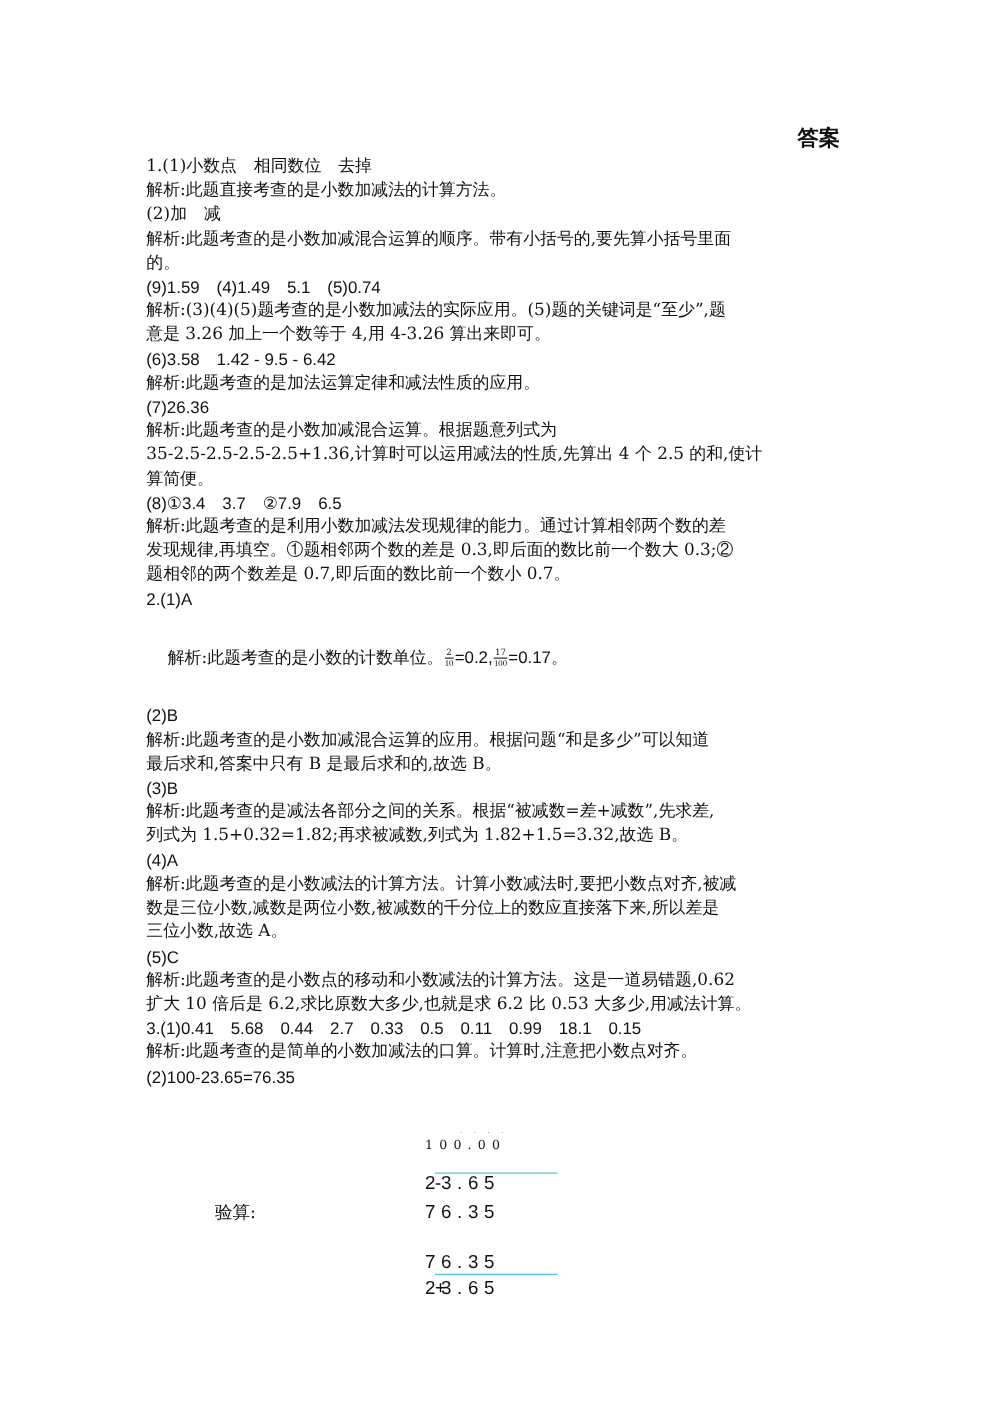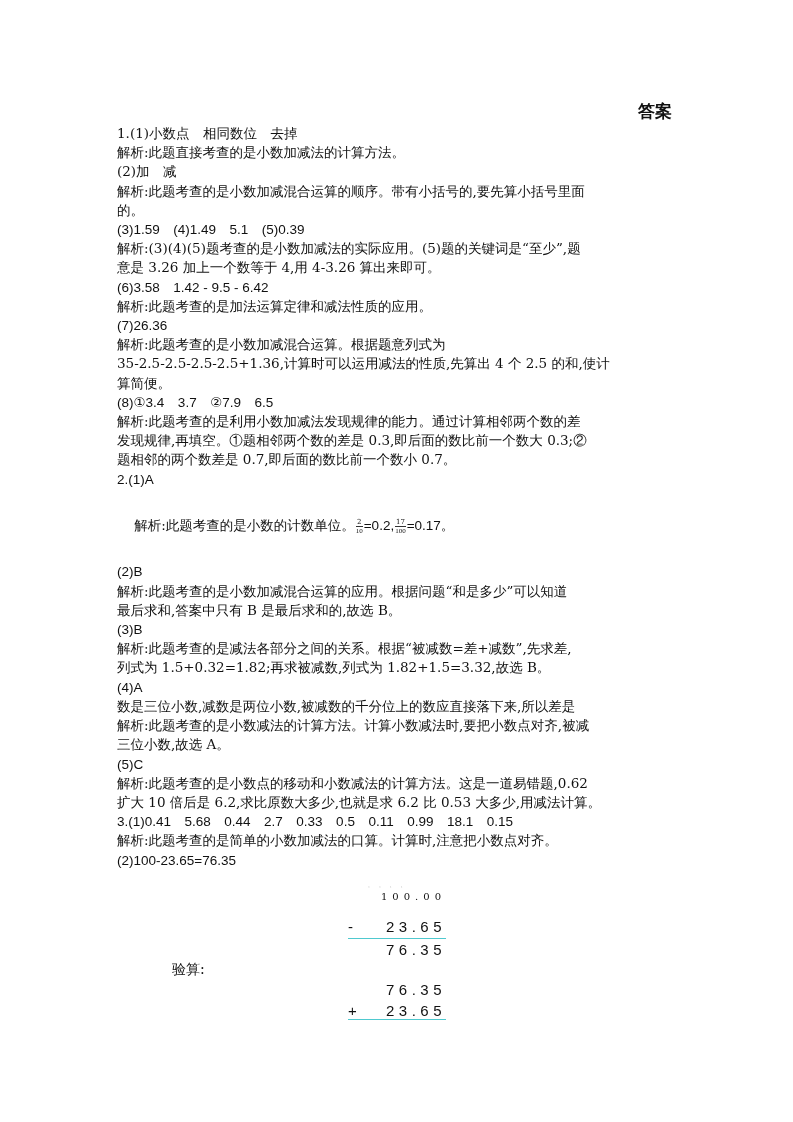--- a/index.html
+++ b/index.html
@@ -9,39 +9,39 @@
   .title { text-align: right; font-family: "DejaVu Sans", "Liberation Sans", sans-serif;
            font-weight: bold; font-size: 17px; height: 22px; line-height: 22px; margin-bottom: 2px; }
   .line { font-size: 13.5px; line-height: 19.2px; white-space: pre-wrap; }
   .num { font-family: "Liberation Sans", "DejaVu Sans", sans-serif; }
   .lbl { font-family: "DejaVu Sans", "Liberation Sans", sans-serif; font-weight: normal; }
   .frac { display: inline-block; vertical-align: middle; text-align: center; font-size: 7px; line-height: 8px; margin: 0 1px; }
   .frac span { display: block; }
   .frac .den { border-top: 0.6px solid #333; font-family: Liberation Serif, serif; }
   .gap { height: 8px; }
   .calc { position: absolute; left: 340px; width: 110px; font-family: "Liberation Sans", "DejaVu Sans", sans-serif; }
-  .crow { position: absolute; left: 0; width: 106px; height: 20px; font-size: 15px; letter-spacing: 4.5px; text-align: right; }
+  .crow { position: absolute; left: 0; width: 106px; height: 20px; font-size: 15px; letter-spacing: 4.5px; text-align: left; margin-top: 20px; }
   .crow .op { position: absolute; left: 8px; top: 0; letter-spacing: 0; }
   .crow.small { font-size: 10px; letter-spacing: 5px; font-family: "DejaVu Serif", serif; }
   .dots { position: absolute; left: 28px; top: -8px; font-size: 6px; letter-spacing: 9px; color: #888; }
   .uline { position: absolute; left: 8px; width: 98px; height: 0; border-top: 1.2px solid #4fc9cf; }
   .verify { position: absolute; left: 128px; top: 961px; font-size: 14px; margin-left: 44px; }
 </style>
 </head>
 <body>
 
 <div class="page">
   <div class="title">答案</div>
 
   <div class="line"><span>1.(1)小数点　相同数位　去掉</span></div>
   <div class="line"><span class="lbl">解析</span><span>:此题直接考查的是小数加减法的计算方法。</span></div>
   <div class="line"><span>(2)加　减</span></div>
   <div class="line"><span class="lbl">解析</span><span>:此题考查的是小数加减混合运算的顺序。带有小括号的,要先算小括号里面</span></div>
   <div class="line"><span>的。</span></div>
-  <div class="line num"><span>(3)1.59　(4)1.49　5.1　(5)0.39</span></div>
+  <div class="line num"><span>(9)1.59　(4)1.49　5.1　(5)0.74</span></div>
   <div class="line"><span class="lbl">解析</span><span>:(3)(4)(5)题考查的是小数加减法的实际应用。(5)题的关键词是“至少”,题</span></div>
   <div class="line"><span>意是 3.26 加上一个数等于 4,用 4-3.26 算出来即可。</span></div>
   <div class="line num"><span>(6)3.58　1.42 - 9.5 - 6.42</span></div>
   <div class="line"><span class="lbl">解析</span><span>:此题考查的是加法运算定律和减法性质的应用。</span></div>
   <div class="line num"><span>(7)26.36</span></div>
   <div class="line"><span class="lbl">解析</span><span>:此题考查的是小数加减混合运算。根据题意列式为</span></div>
   <div class="line"><span>35-2.5-2.5-2.5-2.5+1.36,计算时可以运用减法的性质,先算出 4 个 2.5 的和,使计</span></div>
   <div class="line"><span>算简便。</span></div>
   <div class="line num"><span>(8)①3.4　3.7　②7.9　6.5</span></div>
   <div class="line"><span class="lbl">解析</span><span>:此题考查的是利用小数加减法发现规律的能力。通过计算相邻两个数的差</span></div>
@@ -55,22 +55,22 @@
   </div>
   <div class="gap"></div>
 
   <div class="line num"><span>(2)B</span></div>
   <div class="line"><span class="lbl">解析</span><span>:此题考查的是小数加减混合运算的应用。根据问题“和是多少”可以知道</span></div>
   <div class="line"><span>最后求和,答案中只有 B 是最后求和的,故选 B。</span></div>
   <div class="line num"><span>(3)B</span></div>
   <div class="line"><span class="lbl">解析</span><span>:此题考查的是减法各部分之间的关系。根据“被减数=差+减数”,先求差,</span></div>
   <div class="line"><span>列式为 1.5+0.32=1.82;再求被减数,列式为 1.82+1.5=3.32,故选 B。</span></div>
   <div class="line num"><span>(4)A</span></div>
+  <div class="line"><span class="lbl">解析</span><span>:此题考查的是小数减法的计算方法。计算小数减法时,要把小数点对齐,被减</span></div>
   <div class="line"><span>数是三位小数,减数是两位小数,被减数的千分位上的数应直接落下来,所以差是</span></div>
-  <div class="line"><span class="lbl">解析</span><span>:此题考查的是小数减法的计算方法。计算小数减法时,要把小数点对齐,被减</span></div>
   <div class="line"><span>三位小数,故选 A。</span></div>
   <div class="line num"><span>(5)C</span></div>
   <div class="line"><span class="lbl">解析</span><span>:此题考查的是小数点的移动和小数减法的计算方法。这是一道易错题,0.62</span></div>
   <div class="line"><span>扩大 10 倍后是 6.2,求比原数大多少,也就是求 6.2 比 0.53 大多少,用减法计算。</span></div>
   <div class="line num"><span>3.(1)0.41　5.68　0.44　2.7　0.33　0.5　0.11　0.99　18.1　0.15</span></div>
   <div class="line"><span class="lbl">解析</span><span>:此题考查的是简单的小数加减法的口算。计算时,注意把小数点对齐。</span></div>
   <div class="line num"><span>(2)100-23.65=76.35</span></div>
 </div>
 
 <div class="calc" style="top:0;">

